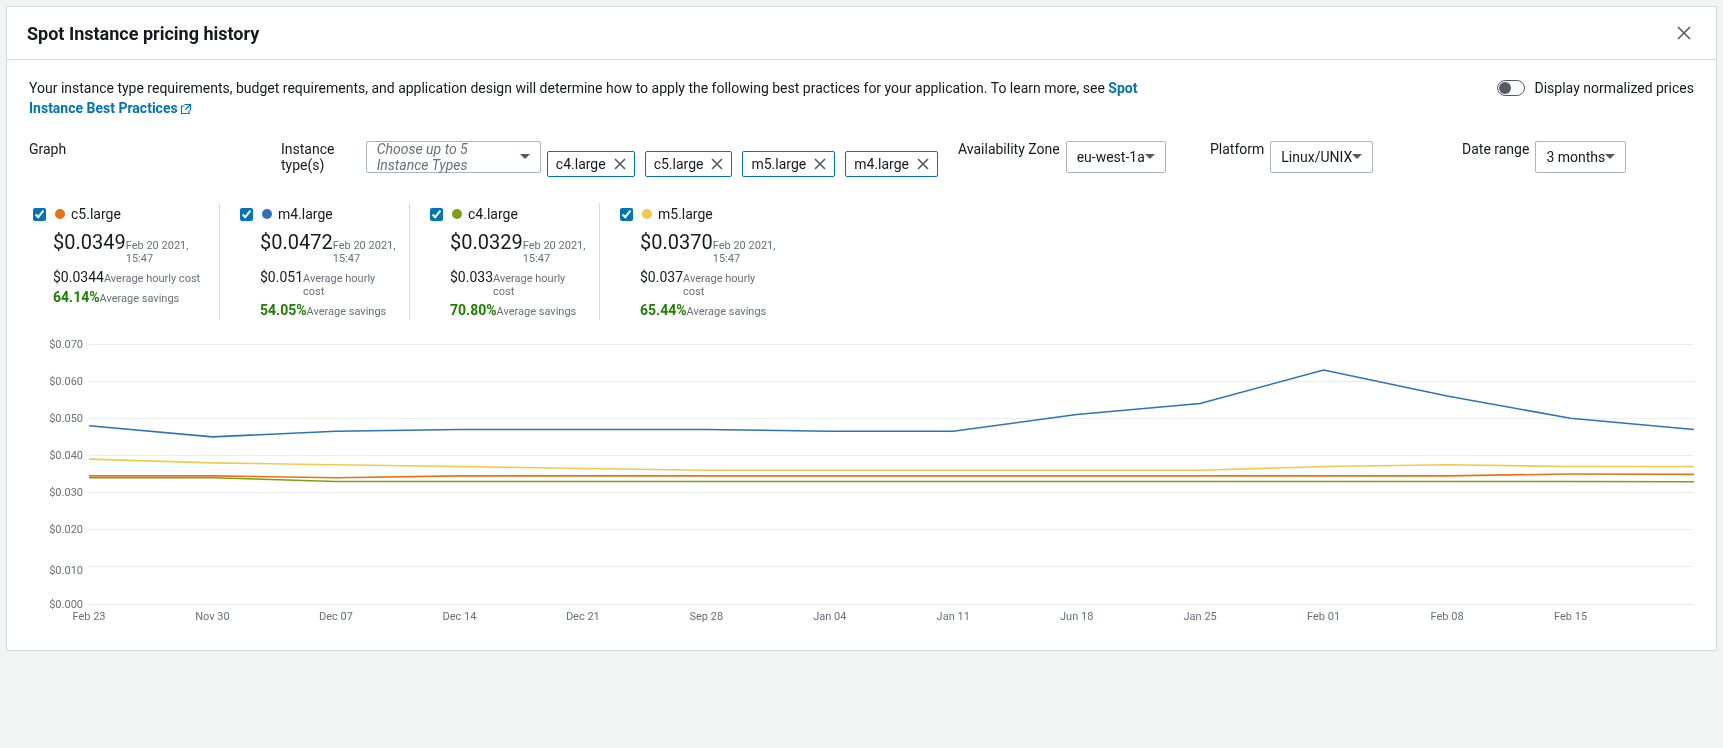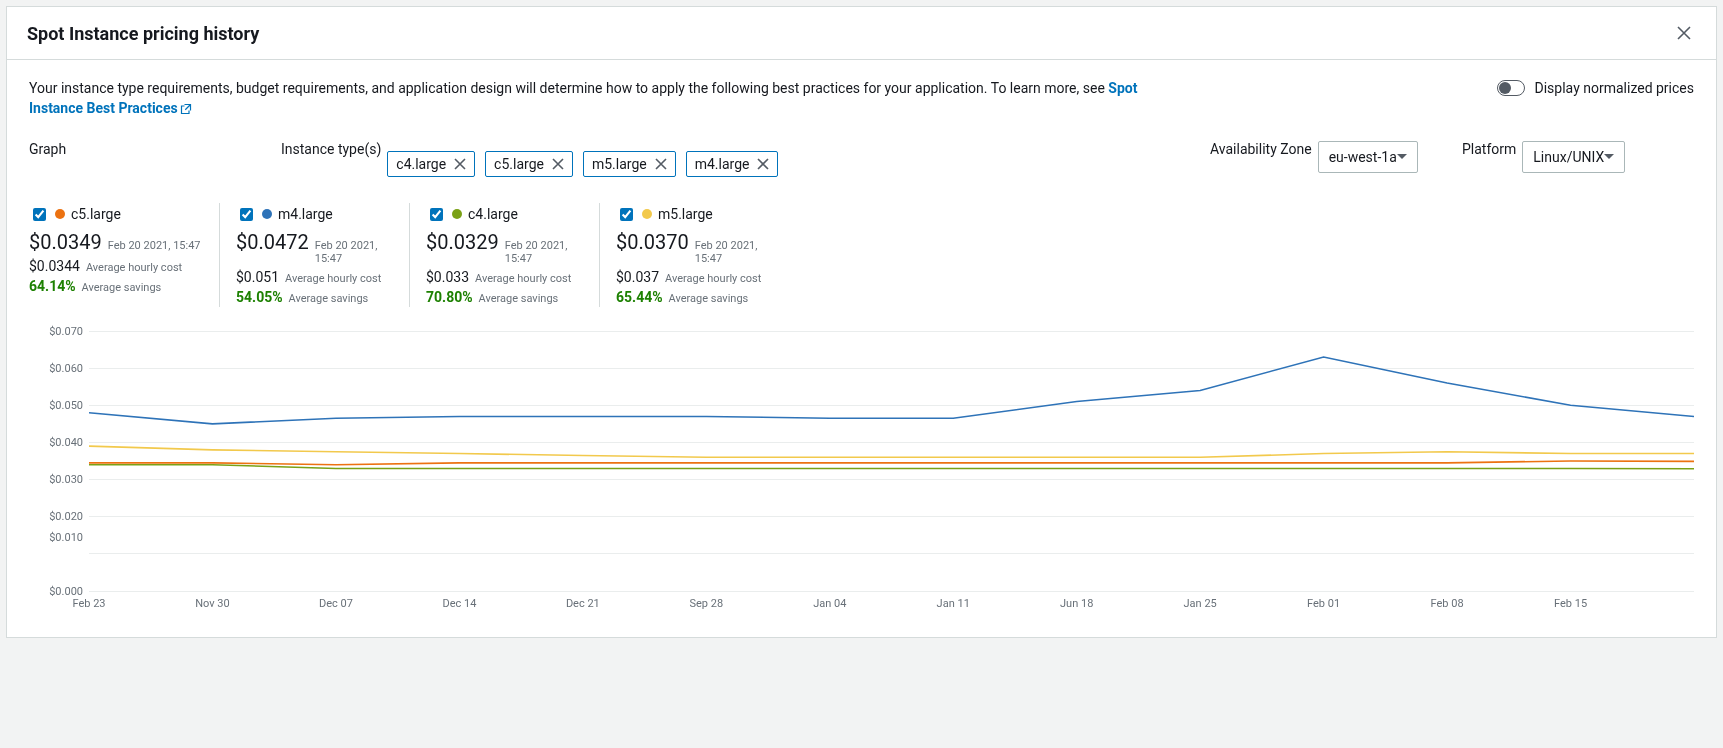--- a/index.html
+++ b/index.html
@@ -111,21 +111,21 @@
     grid-template-columns: repeat(4, 180px);
     gap: 10px;
     margin-top: 26px;
   }
   .card { padding: 2px 0; }
   .card + .card { border-left: 1px solid var(--border); padding-left: 16px; }
   .card-head { display: flex; align-items: center; gap: 6px; margin-bottom: 6px; }
   .card-head input[type=checkbox] { accent-color: #0073bb; width: 13px; height: 13px; cursor: pointer; }
   .dot { width: 10px; height: 10px; border-radius: 50%; display: inline-block; }
   .card-head .name { font-size: 14px; }
-  .row { display: flex; align-items: baseline; gap: 6px; margin-top: 4px; }
+  .row { display: flex; align-items: baseline; gap: 0; margin-top: 4px; margin-left: 24px; }
   .row .big { font-size: 20px; font-weight: 400; }
   .row .muted { font-size: 11px; color: var(--text-muted); }
   .row .med { font-size: 14px; }
   .row .pct { font-size: 14px; font-weight: 700; color: var(--green); }
 
   .chart-wrap { margin-top: 24px; display: flex; }
   .y-axis { width: 60px; position: relative; }
   .y-tick { position: absolute; right: 6px; transform: translateY(-50%); font-size: 11px; color: var(--text-muted); }
   .plot { flex: 1; position: relative; }
   .grid-line { position: absolute; left: 0; right: 0; height: 1px; background: #eaeded; }
@@ -164,20 +164,24 @@
         <span>Display normalized prices</span>
       </div>
     </div>
 
     <div class="filters">
       <div class="filter f-graph">
         <label>Graph</label>
       </div>
       <div class="filter f-type">
         <label>Instance type(s)</label>
+        <div class="select">
+          <span class="placeholder">Choose up to 5 Instance Types</span>
+          <span class="caret"></span>
+        </div>
         <div class="chips" id="chips">
             <span class="chip">
               <span>c4.large</span>
               <span class="x">
                 <svg viewBox="0 0 12 12">
                   <path d="M1 1L11 11M11 1L1 11" stroke="currentColor" stroke-width="1.6"></path>
                 </svg>
               </span>
             </span>
             <span class="chip">
@@ -213,20 +217,27 @@
           <span class="caret"></span>
         </div>
       </div>
       <div class="filter f-platform">
         <label>Platform</label>
         <div class="select">
           <span>Linux/UNIX</span>
           <span class="caret"></span>
         </div>
       </div>
+      <div class="filter f-range">
+        <label>Date range</label>
+        <div class="select">
+          <span>3 months</span>
+          <span class="caret"></span>
+        </div>
+      </div>
     </div>
 
     <div class="cards" id="cards">
         <div class="card">
     <div class="card-head">
       <input type="checkbox" checked="" style="">
       <span class="dot" style="background:#ec7211"></span>
       <span class="name">c5.large</span>
     </div>
     <div class="row">
@@ -297,21 +308,21 @@
     <div class="row">
             <span class="pct">65.44%</span>
             <span class="muted">Average savings</span>
           </div>
   </div>
       </div>
 
     <div class="chart-wrap" style="height:260px;">
       <div class="y-axis" id="y-axis">
           <div class="y-tick" style="top: 260px;">$0.000</div>
-          <div class="y-tick" style="top: 206px; text-align: center;">$0.010</div>
+          <div class="y-tick" style="top: 226px; text-align: center;">$0.010</div>
           <div class="y-tick" style="top: 185.714px;">$0.020</div>
           <div class="y-tick" style="top: 148.571px;">$0.030</div>
           <div class="y-tick" style="top: 111.429px;">$0.040</div>
           <div class="y-tick" style="top: 74.2857px;">$0.050</div>
           <div class="y-tick" style="top: 37.1429px;">$0.060</div>
           <div class="y-tick" style="top: 0px;">$0.070</div>
         </div>
       <div class="plot" id="plot">
           <div class="grid-line" style="top: 260px;"></div>
           <div class="grid-line" style="top: 222.857px;"></div>

